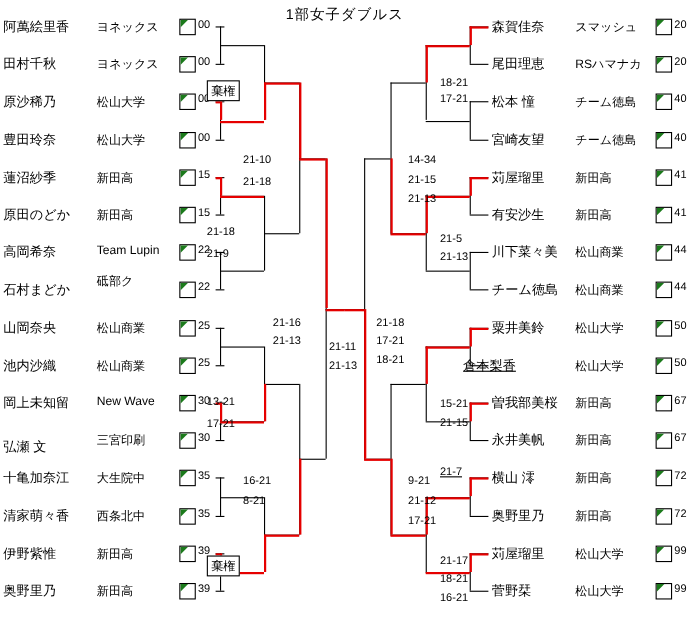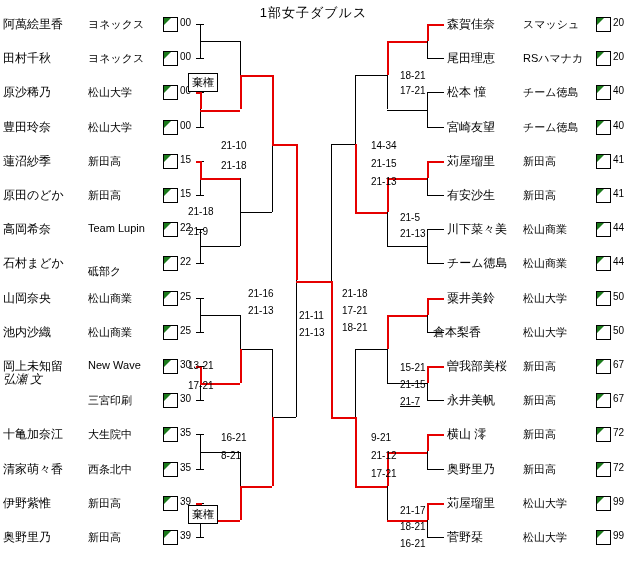--- a/index.html
+++ b/index.html
@@ -110,21 +110,21 @@
       <div class="tri"></div>
     </div>
     <div class="num" style="left: 180px; top: 188px;">15</div>
     <div class="player" style="left: 3px; top: 221.2px;">高岡希奈</div>
     <div class="club" style="left: 88px; top: 222.2px;">Team Lupin</div>
     <div class="seedbox" style="left: 163px; top: 222.2px;">
       <div class="tri"></div>
     </div>
     <div class="num" style="left: 180px; top: 222.2px;">22</div>
     <div class="player" style="left: 3px; top: 255.4px;">石村まどか</div>
-    <div class="club" style="left: 88px; top: 264px;">砥部ク</div>
+    <div class="club" style="left: 88px; top: 248px;">砥部ク</div>
     <div class="seedbox" style="left: 163px; top: 256.4px;">
       <div class="tri"></div>
     </div>
     <div class="num" style="left: 180px; top: 256.4px;">22</div>
     <div class="player" style="left: 3px; top: 289.6px;">山岡奈央</div>
     <div class="club" style="left: 88px; top: 290.6px;">松山商業</div>
     <div class="seedbox" style="left: 163px; top: 290.6px;">
       <div class="tri"></div>
     </div>
     <div class="num" style="left: 180px; top: 290.6px;">25</div>
@@ -133,21 +133,21 @@
     <div class="seedbox" style="left: 163px; top: 324.8px;">
       <div class="tri"></div>
     </div>
     <div class="num" style="left: 180px; top: 324.8px;">25</div>
     <div class="player" style="left: 3px; top: 358px;">岡上未知留</div>
     <div class="club" style="left: 88px; top: 359px;">New Wave</div>
     <div class="seedbox" style="left: 163px; top: 359px;">
       <div class="tri"></div>
     </div>
     <div class="num" style="left: 180px; top: 359px;">30</div>
-    <div class="player" style="left: 3px; top: 371px; font-style: italic;">弘瀬 文</div>
+    <div class="player" style="left: 3px; top: 398px;">弘瀬 文</div>
     <div class="club" style="left: 88px; top: 393.2px;">三宮印刷</div>
     <div class="seedbox" style="left: 163px; top: 393.2px;">
       <div class="tri"></div>
     </div>
     <div class="num" style="left: 180px; top: 393.2px;">30</div>
     <div class="player" style="left: 3px; top: 426.4px;">十亀加奈江</div>
     <div class="club" style="left: 88px; top: 427.4px;">大生院中</div>
     <div class="seedbox" style="left: 163px; top: 427.4px;">
       <div class="tri"></div>
     </div>
@@ -217,21 +217,21 @@
     <div class="seedbox" style="left: 596px; top: 256.4px;">
       <div class="tri"></div>
     </div>
     <div class="num" style="left: 613px; top: 256.4px;">44</div>
     <div class="player" style="left: 447px; top: 289.6px;">粟井美鈴</div>
     <div class="club" style="left: 523px; top: 290.6px;">松山大学</div>
     <div class="seedbox" style="left: 596px; top: 290.6px;">
       <div class="tri"></div>
     </div>
     <div class="num" style="left: 613px; top: 290.6px;">50</div>
-    <div class="player" style="left: 433px; top: 323.8px;">倉本梨香</div>
+    <div class="player" style="left: 421px; top: 323.8px; text-decoration: underline;">倉本梨香</div>
     <div class="club" style="left: 523px; top: 324.8px;">松山大学</div>
     <div class="seedbox" style="left: 596px; top: 324.8px;">
       <div class="tri"></div>
     </div>
     <div class="num" style="left: 613px; top: 324.8px;">50</div>
     <div class="player" style="left: 447px; top: 358px;">曽我部美桜</div>
     <div class="club" style="left: 523px; top: 359px;">新田高</div>
     <div class="seedbox" style="left: 596px; top: 359px;">
       <div class="tri"></div>
     </div>
@@ -429,20 +429,20 @@
     <div class="score" style="left: 371px; top: 140px;">14-34</div>
     <div class="score" style="left: 371px; top: 158px;">21-15</div>
     <div class="score" style="left: 371px; top: 176px;">21-13</div>
     <div class="score" style="left: 400px; top: 212px;">21-5</div>
     <div class="score" style="left: 400px; top: 228px;">21-13</div>
     <div class="score" style="left: 342px; top: 288px;">21-18</div>
     <div class="score" style="left: 342px; top: 305px;">17-21</div>
     <div class="score" style="left: 342px; top: 322px;">18-21</div>
     <div class="score" style="left: 400px; top: 362px;">15-21</div>
     <div class="score" style="left: 400px; top: 379px;">21-15</div>
-    <div class="score" style="left: 400px; top: 396px; text-decoration: underline;">21-7</div>
+    <div class="score" style="left: 400px; top: 424px; text-decoration: underline;">21-7</div>
     <div class="score" style="left: 371px; top: 432px;">9-21</div>
     <div class="score" style="left: 371px; top: 450px;">21-12</div>
     <div class="score" style="left: 371px; top: 468px;">17-21</div>
     <div class="score" style="left: 400px; top: 505px;">21-17</div>
     <div class="score" style="left: 400px; top: 521px;">18-21</div>
     <div class="score" style="left: 400px; top: 538px;">16-21</div>
   </div>
 
 </body></html>

